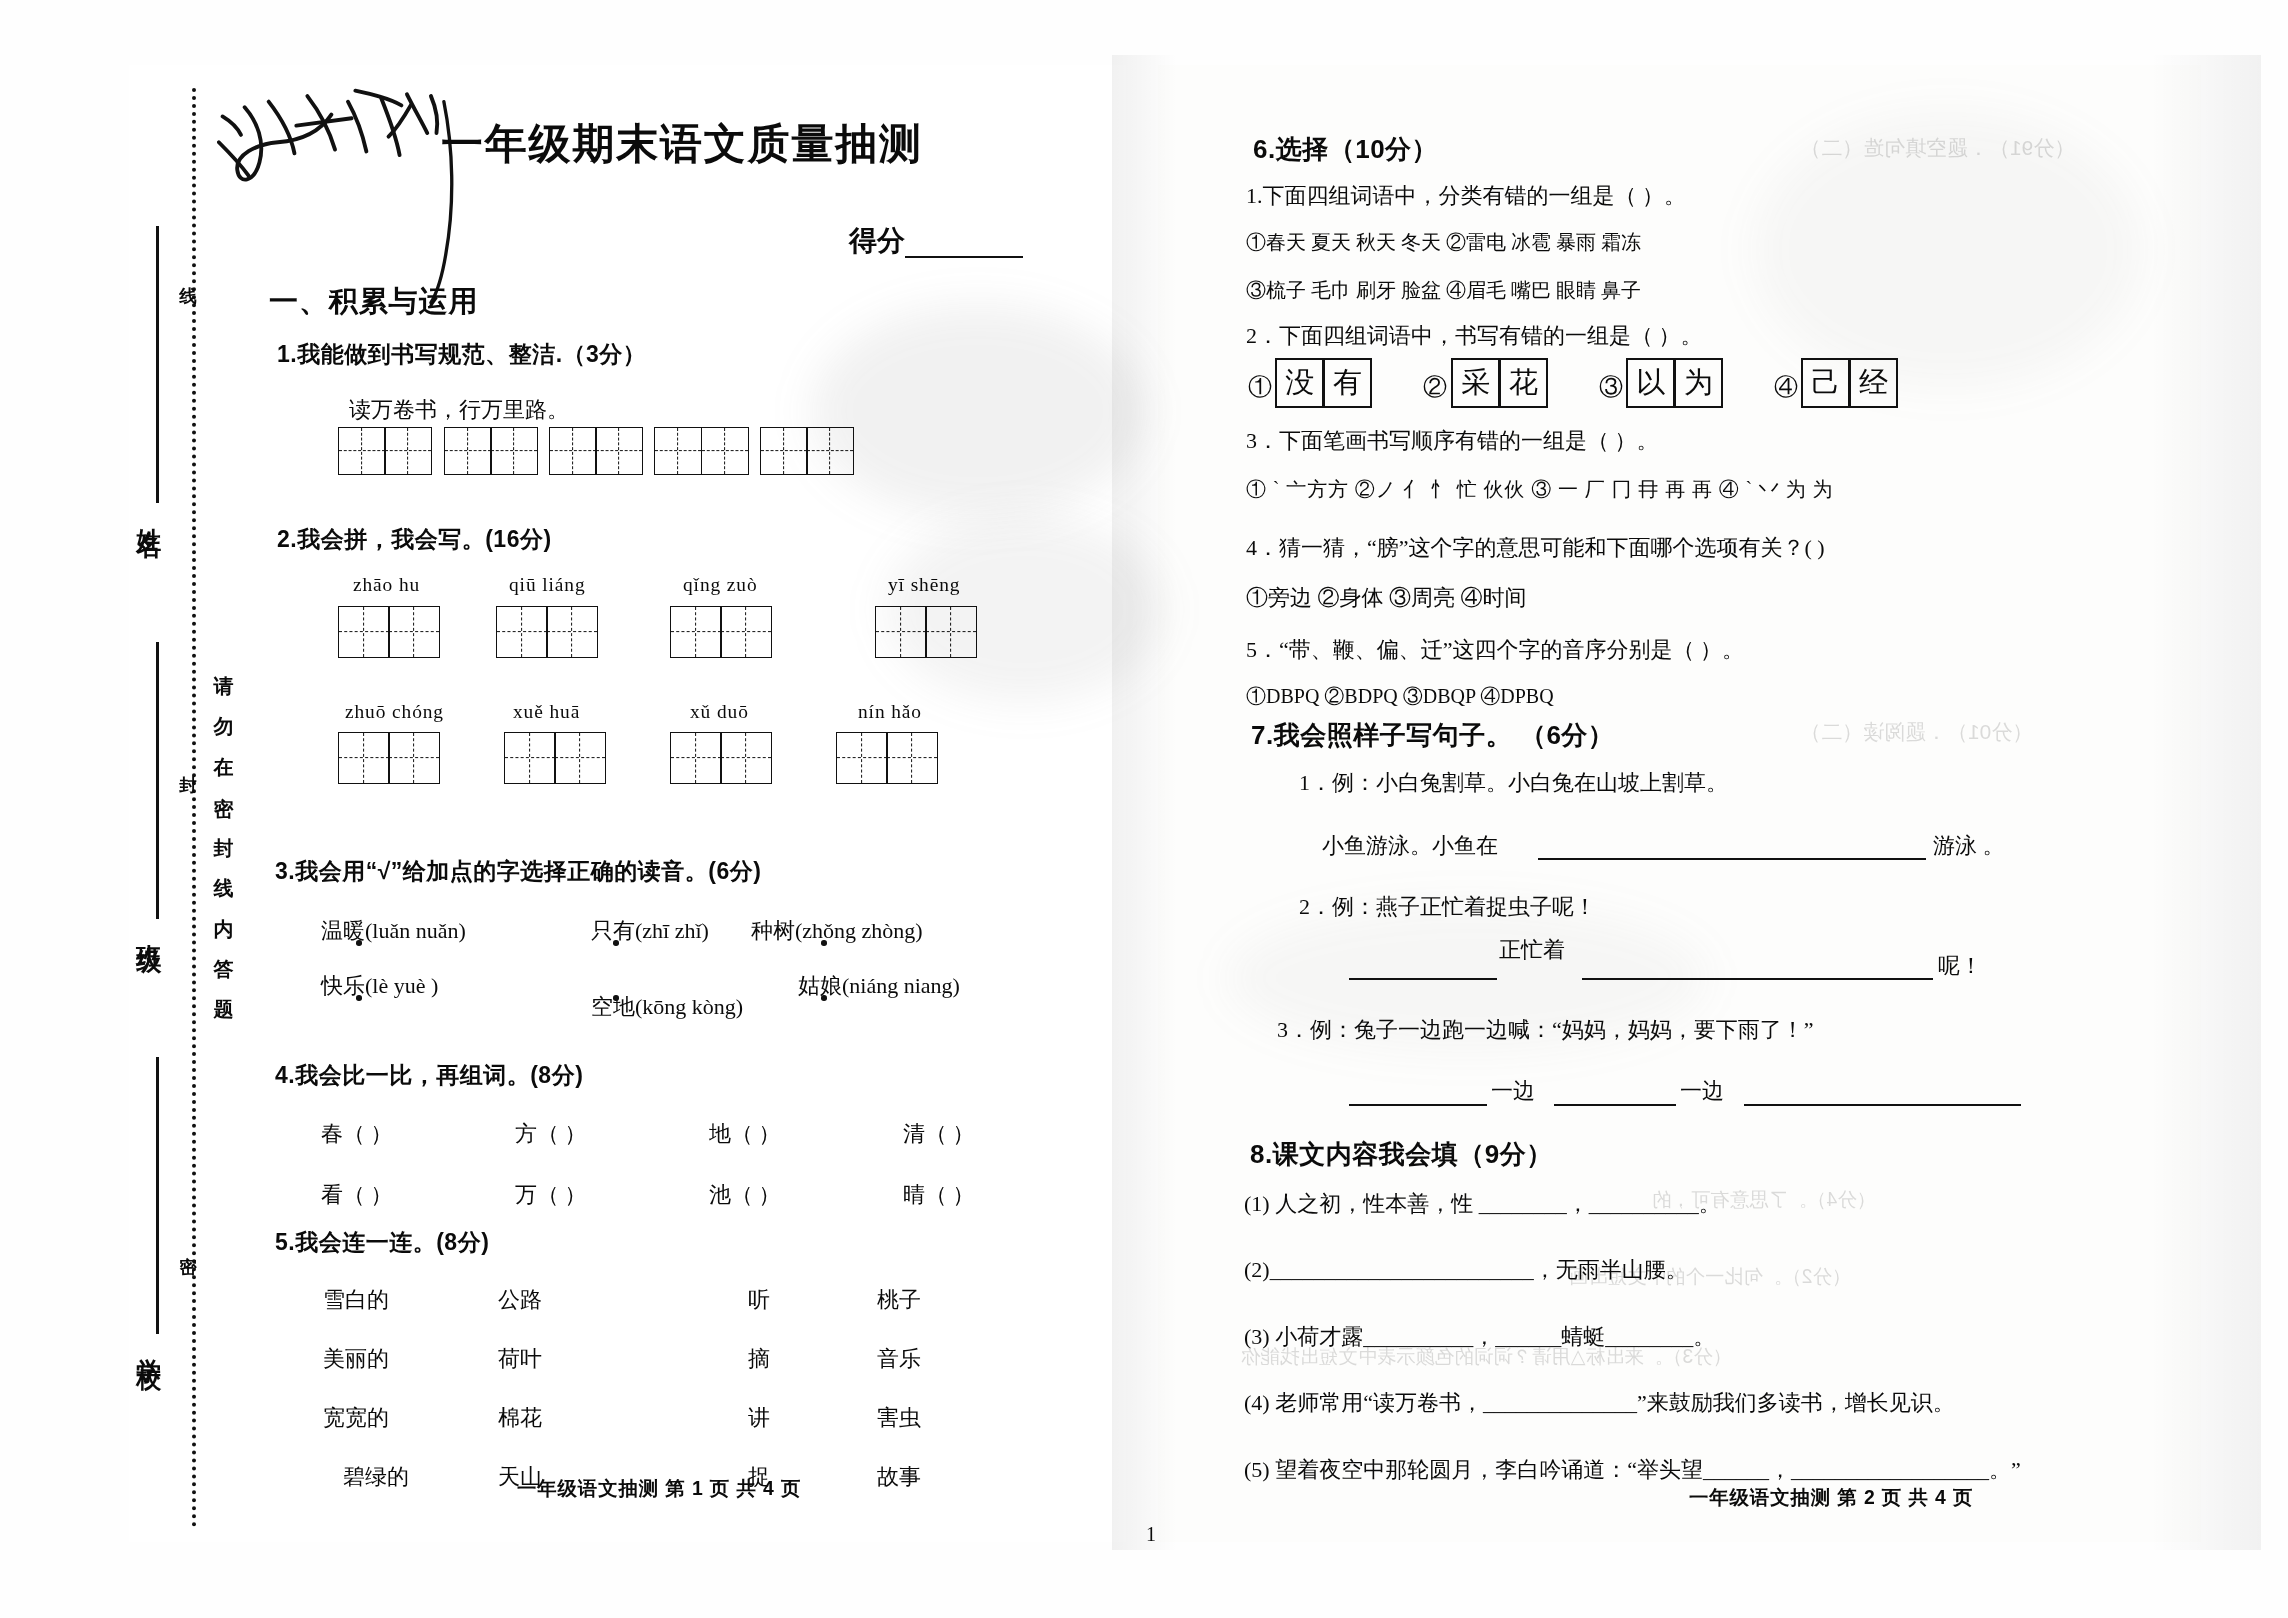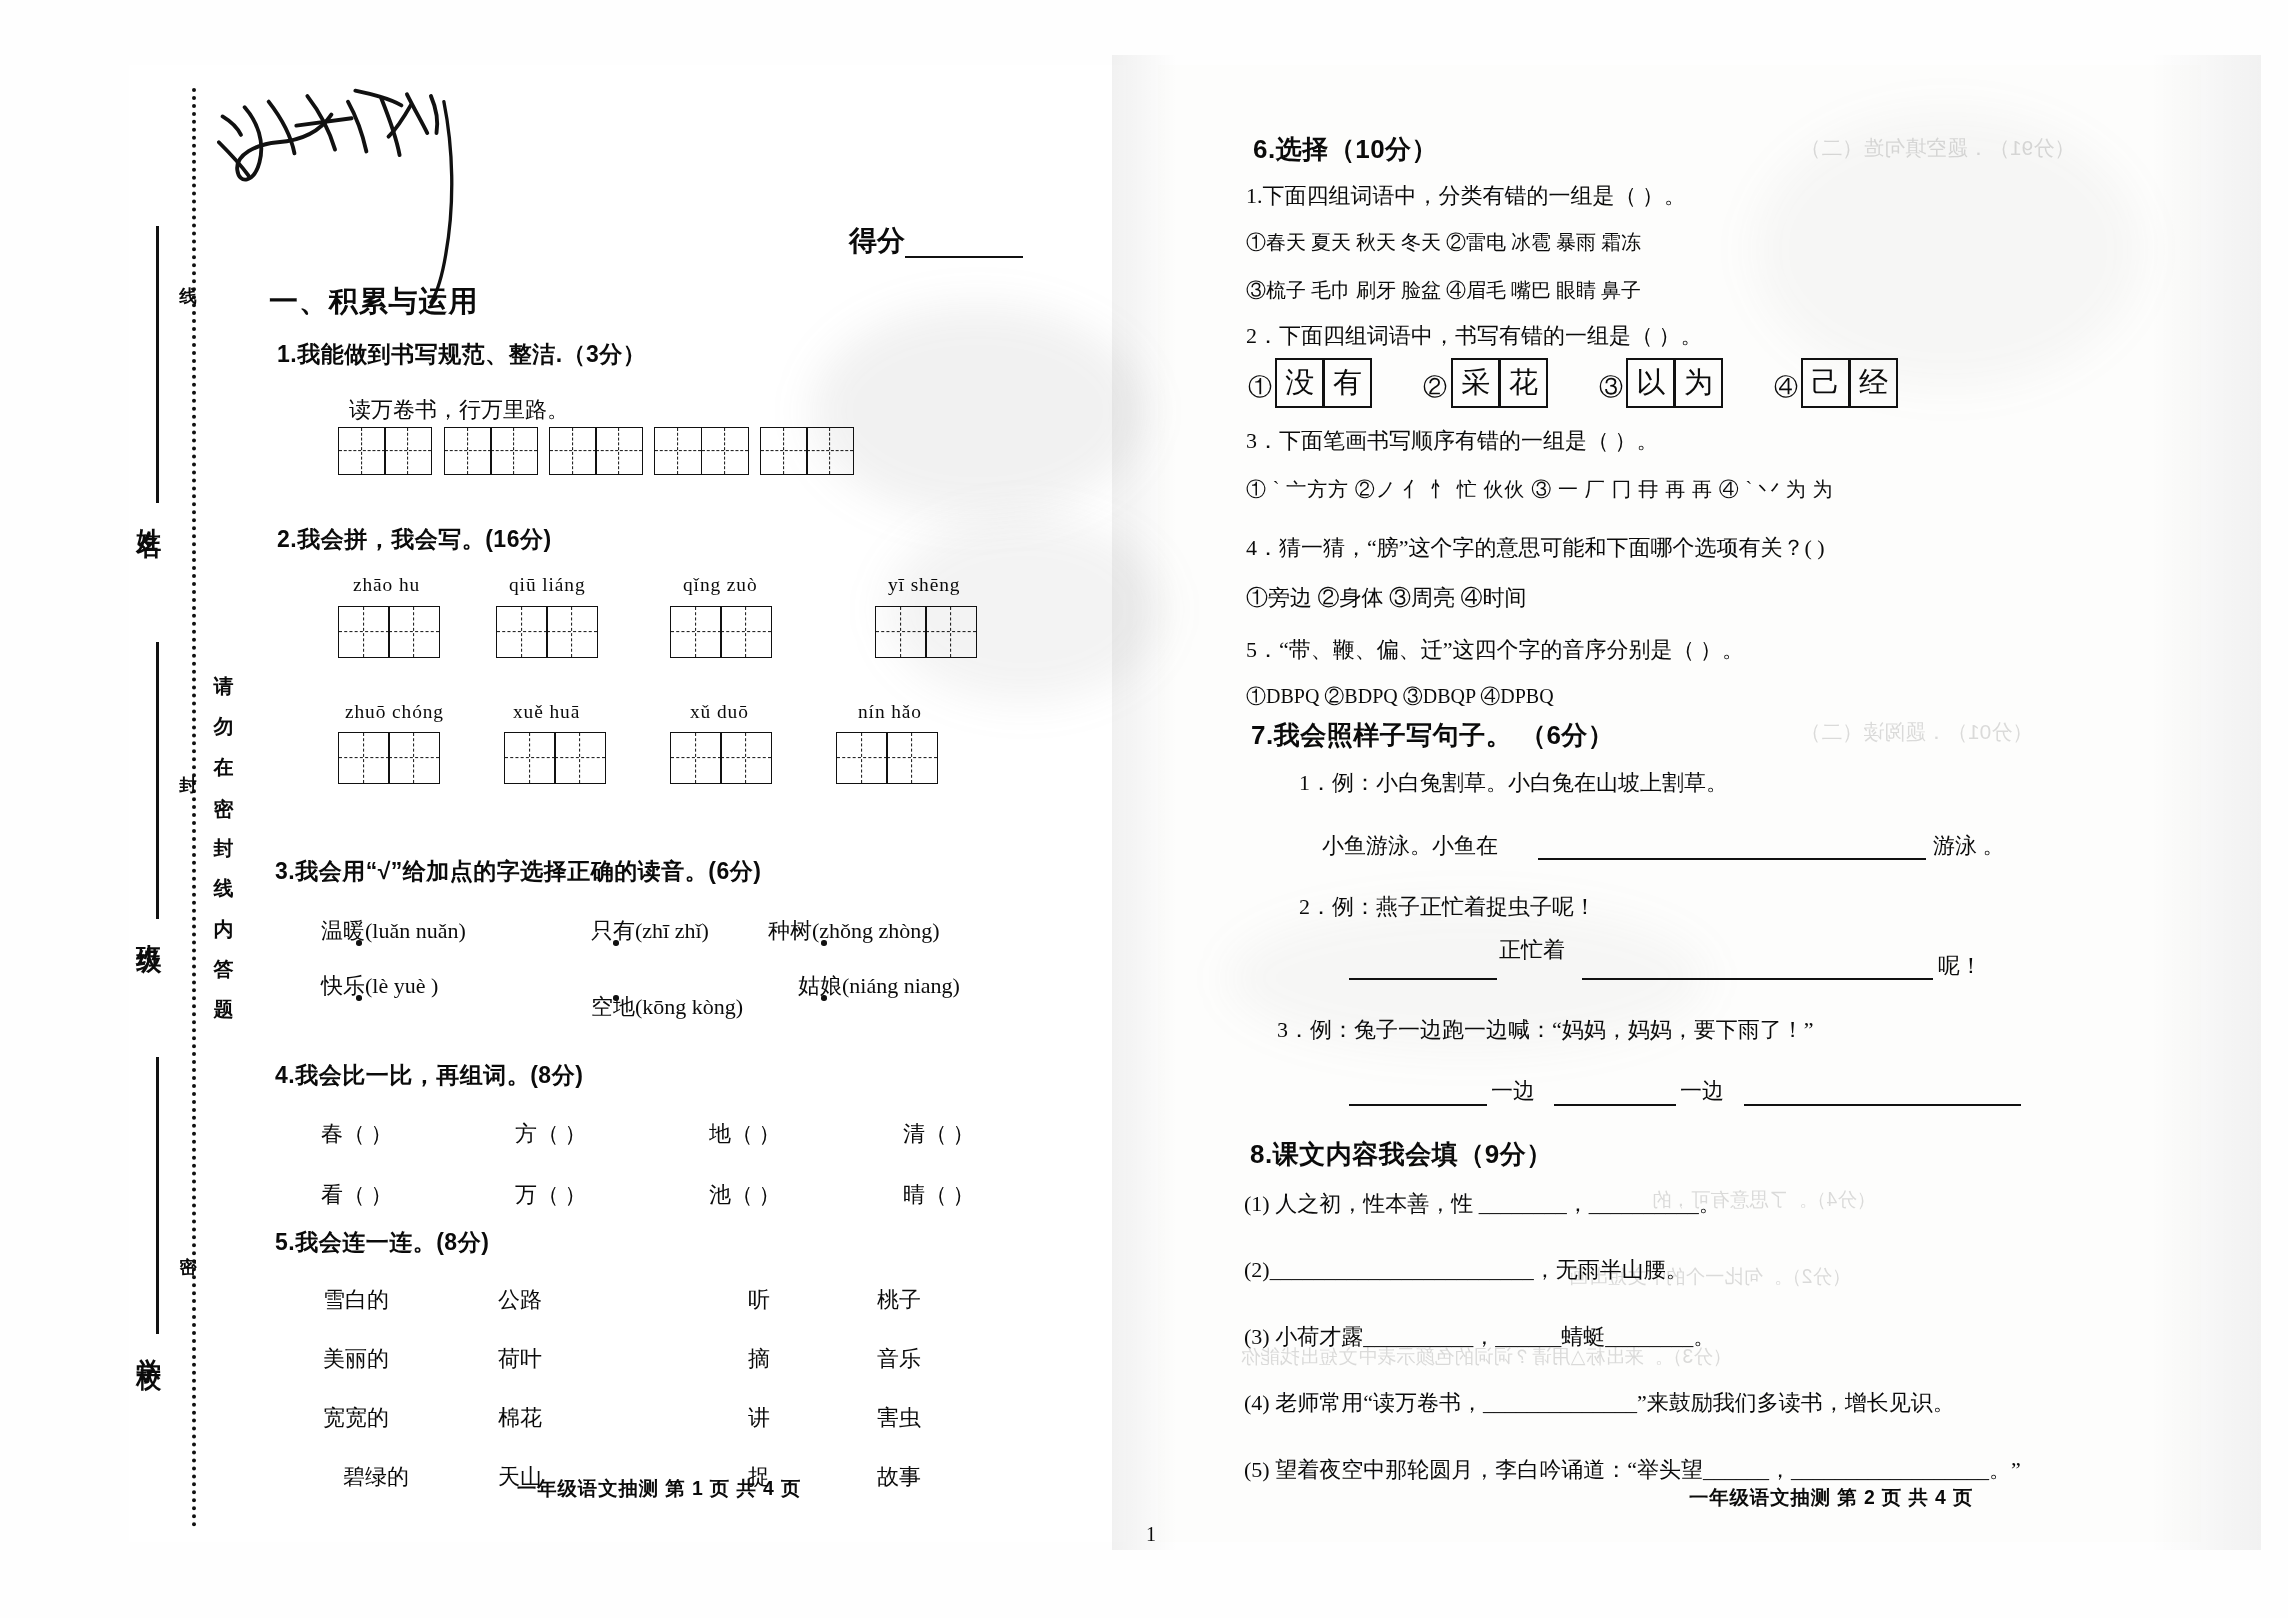--- a/index.html
+++ b/index.html
@@ -126,20 +126,21 @@
       <path d="M142,30 C152,48 158,66 162,84"></path>
       <path d="M150,18 C168,22 186,26 200,34"></path>
       <path d="M178,26 C186,46 194,66 198,88"></path>
       <path d="M206,22 C214,38 222,52 228,64"></path>
       <path d="M232,24 C238,38 240,52 238,64"></path>
       <path d="M210,34 C202,48 194,60 186,68"></path>
     </g>
     <path d="M246,30 C256,80 258,140 248,196 C244,220 238,238 232,248" fill="none" stroke="#111" stroke-width="3.6" stroke-linecap="round"></path>
   </svg>
 
+  <div class="title" style="left:441px;top:116px;">一年级期末语文质量抽测</div>
   <div class="defen" style="left:849px;top:222px;">
     <span>得分</span><u> </u>
   </div>
 
   <div class="sec-h" style="left:269px;top:282px;">一、积累与运用</div>
 
   <div class="q-h" style="left:277px;top:339px;">1.我能做到书写规范、整洁.（3分）</div>
   <div class="txt" style="left:349px;top:395px;">读万卷书，行万里路。</div>
   <div class="grid" style="left:340px;top:427px;">
     <div class="cell"></div>
@@ -200,21 +201,21 @@
       <div class="cell2"></div>
   </div>
   <div class="grid2" style="left:838px;top:732px;">
     <div class="cell2"></div>
       <div class="cell2"></div>
   </div>
 
   <div class="q-h" style="left:275px;top:856px;">3.我会用“√”给加点的字选择正确的读音。(6分)</div>
   <div class="txt" style="left:321px;top:916px;">温暖(luǎn  nuǎn)</div>
   <div class="txt" style="left:591px;top:916px;">只有(zhī   zhǐ)</div>
-  <div class="txt" style="left:768px;top:916px;">种树(zhǒng  zhòng)</div>
+  <div class="txt" style="left:751px;top:916px;">种树(zhǒng  zhòng)</div>
   <div class="txt" style="left:321px;top:971px;">快乐(lè    yuè )</div>
   <div class="txt" style="left:591px;top:971px;margin-top:21px;">空地(kōng kòng)</div>
   <div class="txt" style="left:798px;top:971px;">姑娘(niáng  niang)</div>
 
   <div style="position:absolute;left:356px;top:940px;width:5.5px;height:5.5px;border-radius:50%;background:#111;"></div>
   <div style="position:absolute;left:613px;top:940px;width:5.5px;height:5.5px;border-radius:50%;background:#111;"></div>
   <div style="position:absolute;left:821px;top:940px;width:5.5px;height:5.5px;border-radius:50%;background:#111;"></div>
   <div style="position:absolute;left:356px;top:995px;width:5.5px;height:5.5px;border-radius:50%;background:#111;"></div>
   <div style="position:absolute;left:613px;top:995px;width:5.5px;height:5.5px;border-radius:50%;background:#111;"></div>
   <div style="position:absolute;left:821px;top:995px;width:5.5px;height:5.5px;border-radius:50%;background:#111;"></div>

